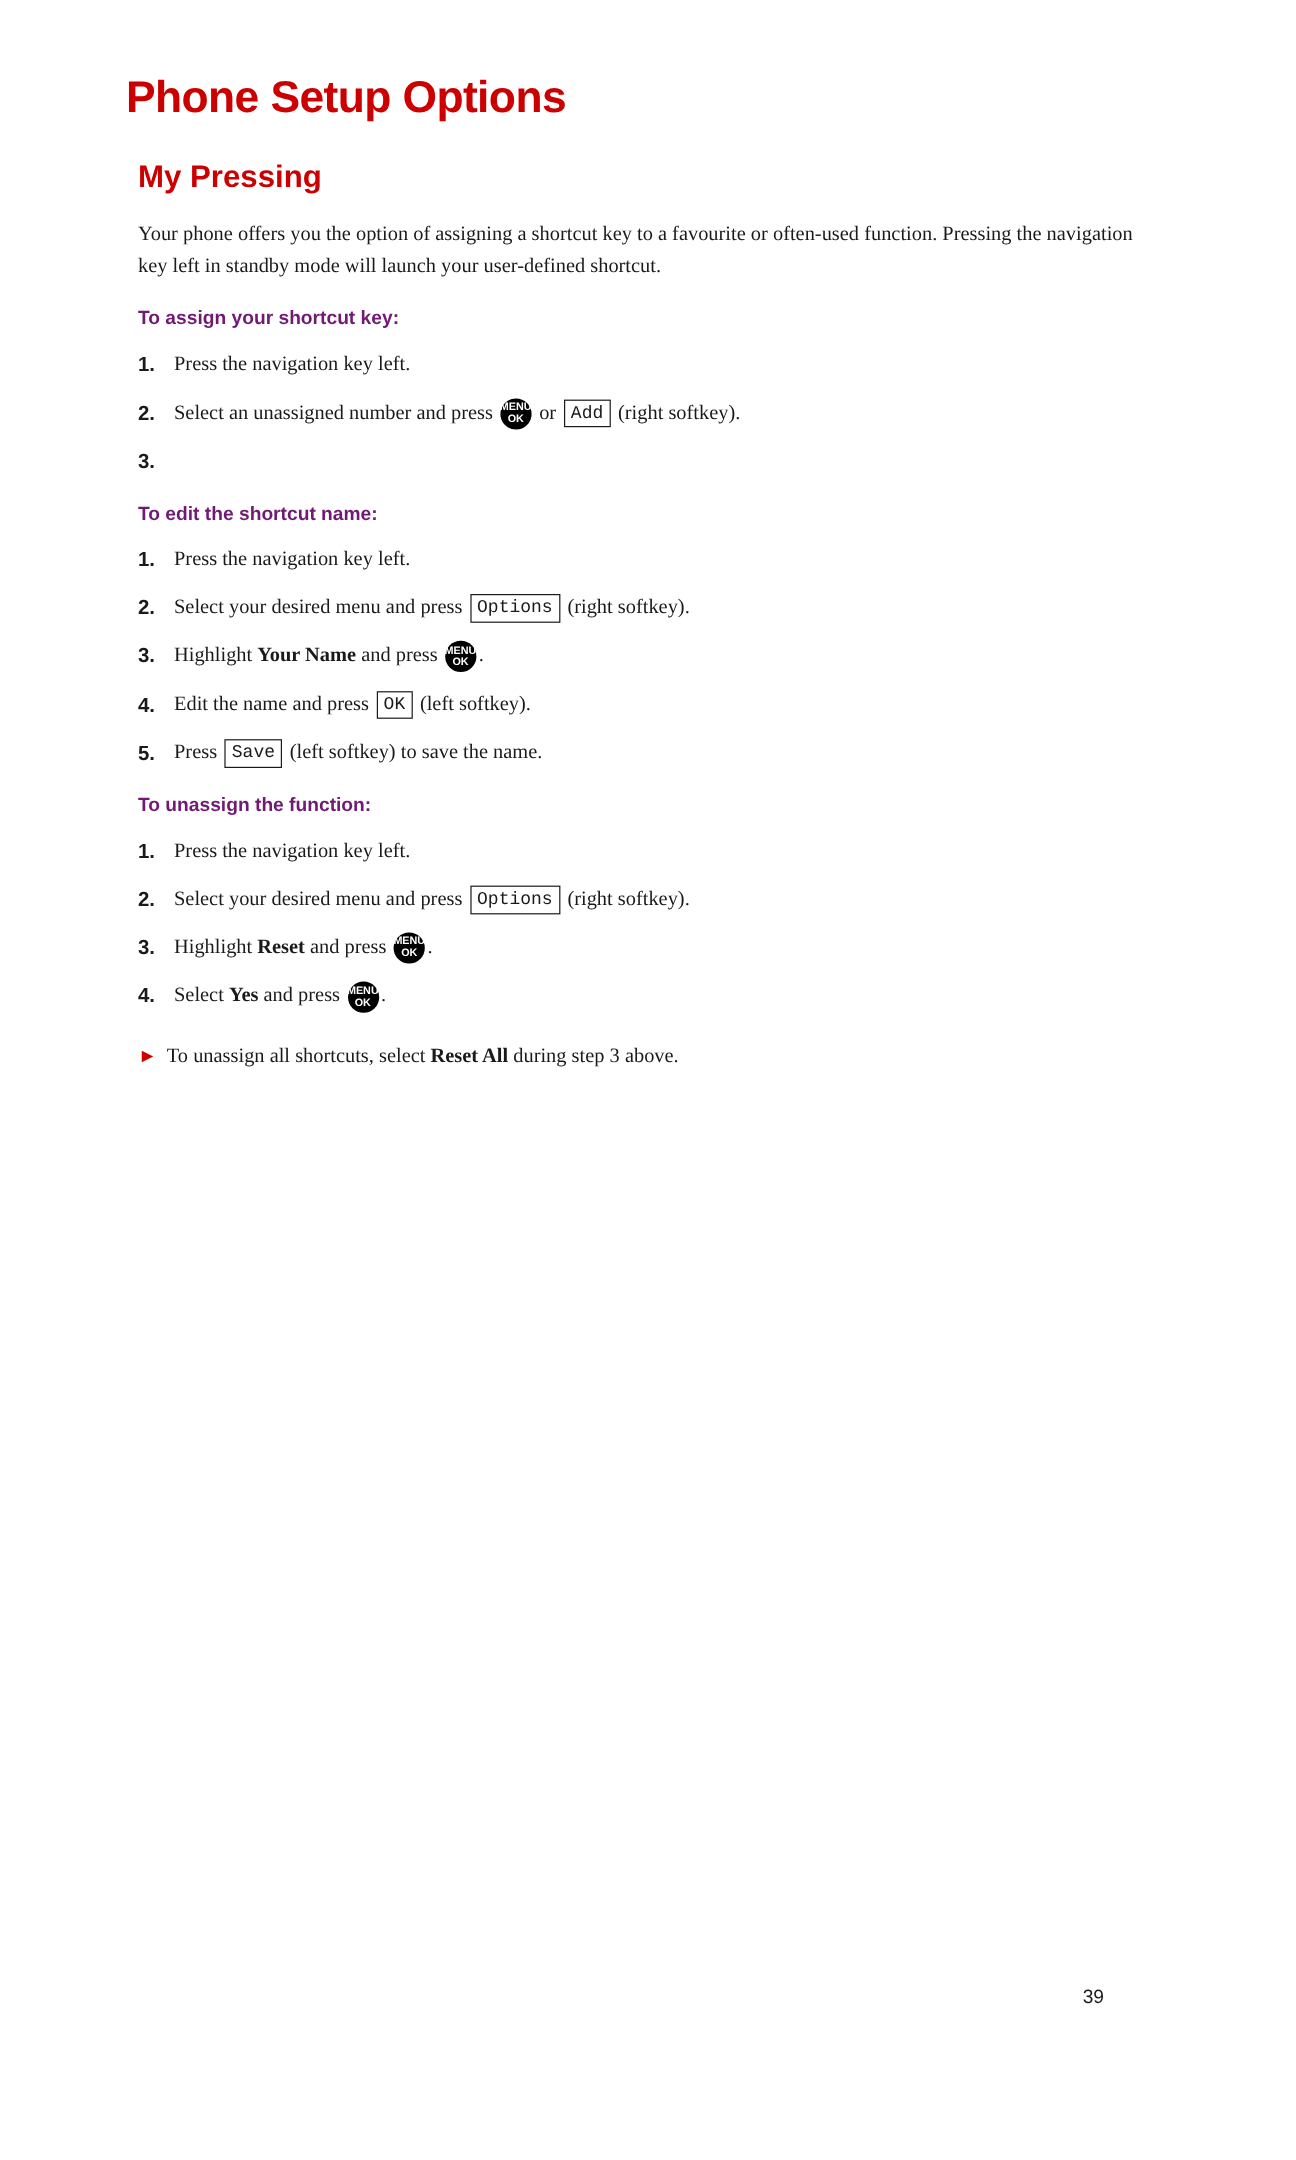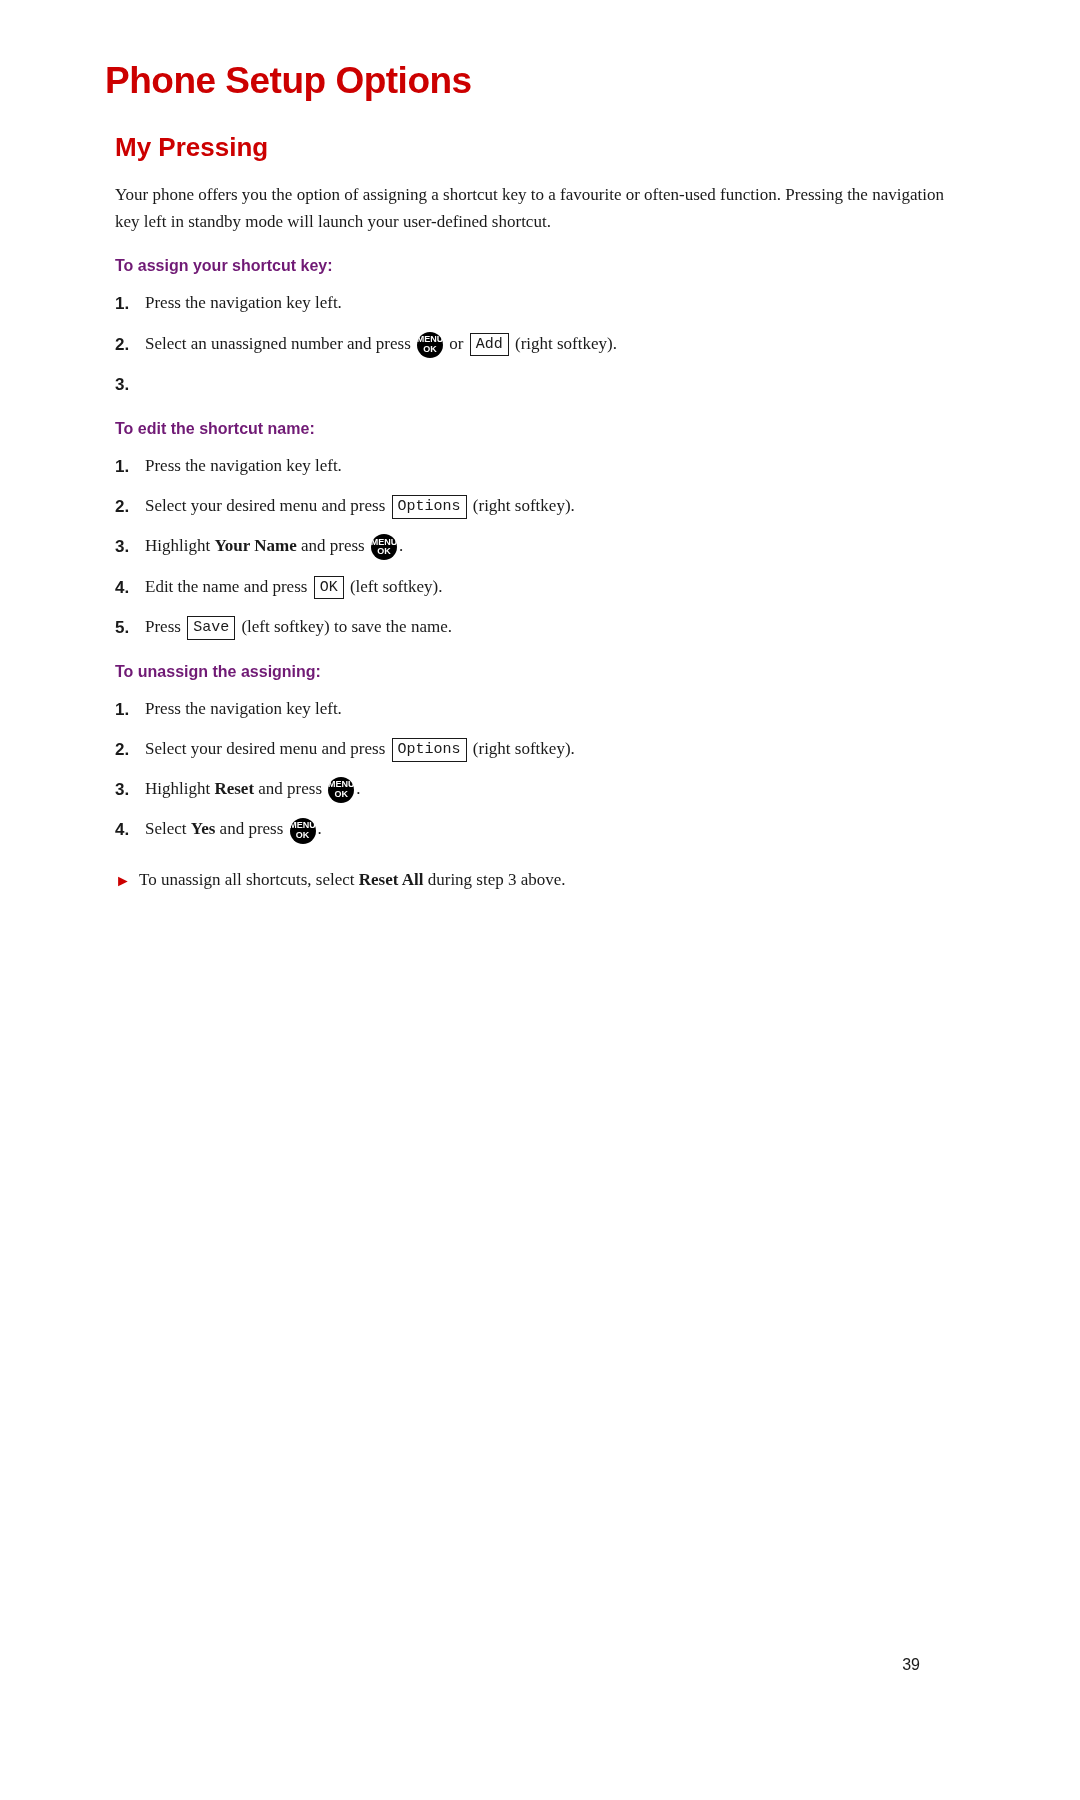--- a/index.html
+++ b/index.html
@@ -76,21 +76,21 @@
     }
 
     .step-content {
       font-size: 17px;
       line-height: 1.6;
     }
 
     .btn-icon {
       display: inline-flex;
       align-items: center;
-      justify-content: center;
+      justify-content: flex-end;
       background: #000000;
       color: #ffffff;
       border-radius: 50%;
       width: 26px;
       height: 26px;
       font-size: 9px;
       font-family: Arial, sans-serif;
       font-weight: 700;
       vertical-align: middle;
       line-height: 1;
@@ -230,21 +230,21 @@
     <li>
       <span class="step-num">5.</span>
       <span class="step-content">
         Press
         <span class="btn-box">Save</span>
         (left softkey) to save the name.
       </span>
     </li>
   </ol>
 
-  <p class="subsection-title">To unassign the assigning:</p>
+  <p class="subsection-title">To unassign the function:</p>
   <ol class="steps-list">
     <li>
       <span class="step-num">1.</span>
       <span class="step-content">Press the navigation key left.</span>
     </li>
     <li>
       <span class="step-num">2.</span>
       <span class="step-content">
         Select your desired menu and press
         <span class="btn-box">Options</span>

